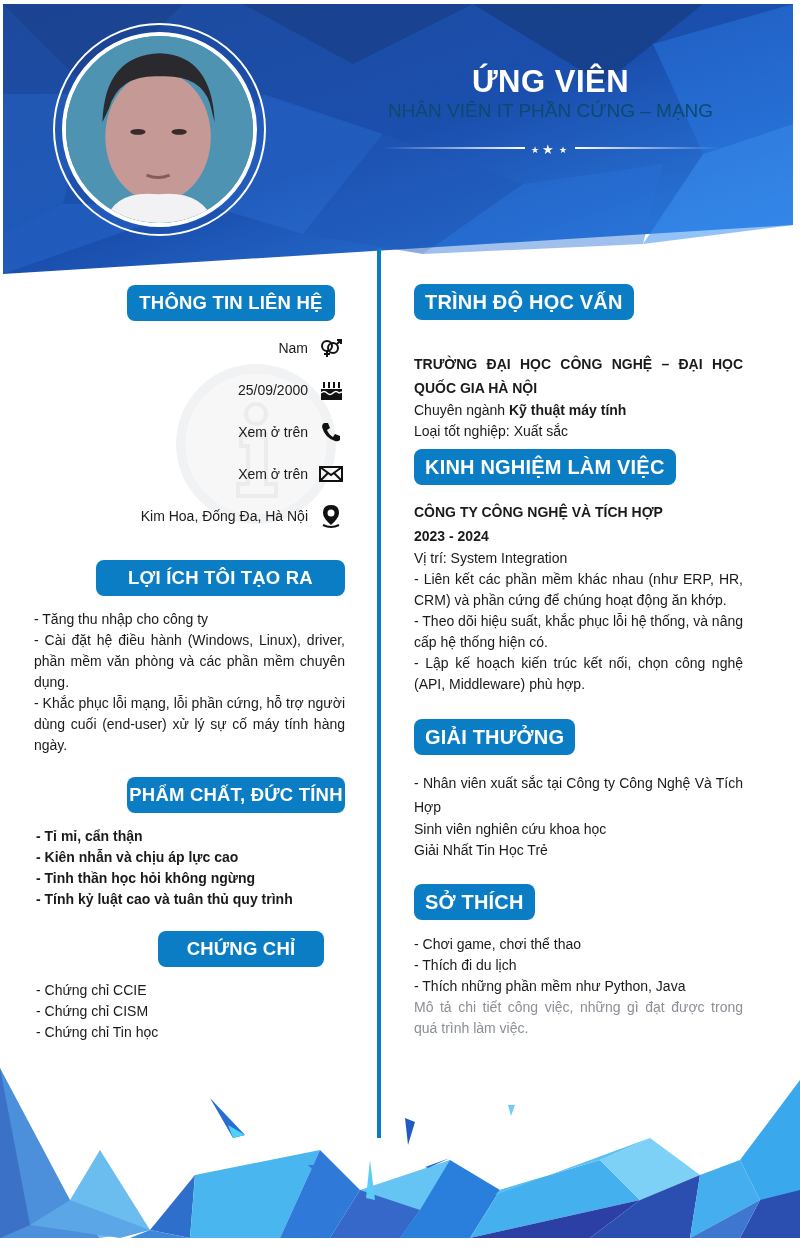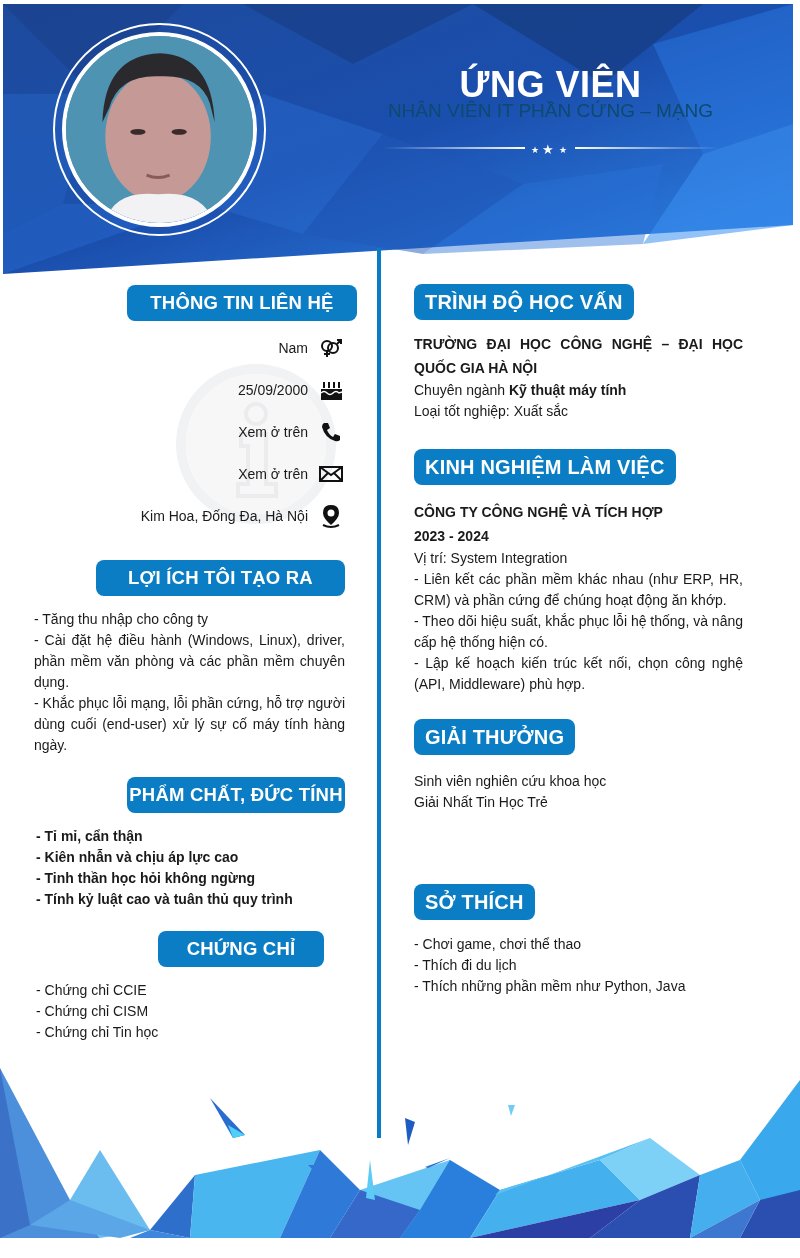--- a/index.html
+++ b/index.html
@@ -7,21 +7,21 @@
   body { position: relative; font-family: "Liberation Sans", "DejaVu Sans", sans-serif; color: #1a1a1a; }
 
   
   .header { position: absolute; left: 3px; top: 4px; width: 790px; height: 272px; overflow: hidden; }
   .header svg.bg { position: absolute; left: 0; top: 0; }
 
   .avatar-ring-outer { position: absolute; left: 53px; top: 23px; width: 213px; height: 213px; border-radius: 50%; border: 2px solid #ffffff; }
   .avatar-ring-inner { position: absolute; left: 62px; top: 32px; width: 195px; height: 195px; border-radius: 50%; border: 4px solid #ffffff; overflow: hidden; background: #4a8fb0; }
   .avatar-ring-inner svg { width: 100%; height: 100%; display: block; }
 
-  .name { position: absolute; left: 390px; top: 60px; width: 315px; text-align: center; color: #fff; font-size: 36px; font-weight: bold; letter-spacing: 0.5px; }
+  .name { position: absolute; left: 390px; top: 60px; width: 315px; text-align: center; color: #fff; font-size: 31px; font-weight: bold; letter-spacing: 0.5px; }
   .job-title { position: absolute; left: 380px; top: 96px; width: 335px; text-align: center; color: #0c4a6e; font-size: 19px; }
   .stars-line { position: absolute; left: 380px; top: 136px; width: 340px; height: 16px; }
 
   
   .divider { position: absolute; left: 377px; top: 248px; width: 4px; height: 890px; background: #0a7cc4; }
 
   
   .pill { position: absolute; height: 36px; background: #0a7dc4; color: #fff; font-weight: bold; font-size: 18.5px; border-radius: 8px; display: flex; align-items: center; justify-content: center; white-space: nowrap; letter-spacing: 0.2px; }
   .pill.rt { height: 36px; font-size: 20px; padding: 0 11px; justify-content: flex-start; }
 
@@ -93,21 +93,21 @@
     <path d="M38 90 Q40 20 98 18 Q152 20 155 90 L150 70 Q140 40 98 42 Q55 40 45 75 Z" fill="#2a2a2e"></path>
     <path d="M40 195 Q50 160 96 165 Q142 160 155 195 Z" fill="#f2f2f4"></path>
     <ellipse cx="75" cy="100" rx="8" ry="3" fill="#3a2a2a"></ellipse>
     <ellipse cx="118" cy="100" rx="8" ry="3" fill="#3a2a2a"></ellipse>
     <path d="M84 145 Q96 150 108 145" stroke="#8a5a5a" stroke-width="3" fill="none"></path>
   </svg>
 </div>
 
 <div class="divider"></div>
 
-<div class="pill" style="left:127px; top:285px; width:230px;">THÔNG TIN LIÊN HỆ</div>
+<div class="pill" style="left:127px; top:285px; width:208px;">THÔNG TIN LIÊN HỆ</div>
 
 <svg class="watermark" viewBox="0 0 170 170">
   <circle cx="80" cy="80" r="75" fill="none" stroke="#f1f2f4" stroke-width="10"></circle>
   <circle cx="80" cy="80" r="70" fill="#f7f7f8"></circle>
   <circle cx="80" cy="50" r="10" fill="none" stroke="#ececee" stroke-width="4"></circle>
   <path d="M65 70 H90 V120 H100 V132 H62 V120 H72 V82 H65 Z" fill="none" stroke="#ececee" stroke-width="4"></path>
 </svg>
 
 <div class="contact-row" style="top:335px;">
   <span>Nam</span>
@@ -174,47 +174,49 @@
 </div>
 
 <div class="pill" style="left:158px; top:931px; width:166px;">CHỨNG CHỈ</div>
 <div class="txt" style="left:36px; top:980px; width:311px;">
   <div>- Chứng chỉ CCIE</div>
   <div>- Chứng chỉ CISM</div>
   <div>- Chứng chỉ Tin học</div>
 </div>
 
 <div class="pill rt" style="left:414px; top:284px;">TRÌNH ĐỘ HỌC VẤN</div>
-<div class="txt" style="left:414px; top:332px; width:329px;">
+<div class="txt" style="left:414px; top:352px; width:329px;">
   <div class="b justify" style="line-height:24px; text-align-last:left;">TRƯỜNG ĐẠI HỌC CÔNG NGHỆ – ĐẠI HỌC QUỐC GIA HÀ NỘI</div>
   <div><span>Chuyên ngành </span><span class="b">Kỹ thuật máy tính</span></div>
   <div>Loại tốt nghiệp: Xuất sắc</div>
 </div>
 
 <div class="pill rt" style="left:414px; top:449px;">KINH NGHIỆM LÀM VIỆC</div>
 <div class="txt" style="left:414px; top:500px; width:329px;">
   <div class="b" style="line-height:24px;">CÔNG TY CÔNG NGHỆ VÀ TÍCH HỢP</div>
   <div class="b" style="line-height:24px;">2023 - 2024</div>
   <div>Vị trí: System Integration</div>
   <div class="justify">- Liên kết các phần mềm khác nhau (như ERP, HR, CRM) và phần cứng để chúng hoạt động ăn khớp.</div>
   <div class="justify">- Theo dõi hiệu suất, khắc phục lỗi hệ thống, và nâng cấp hệ thống hiện có.</div>
   <div class="justify">- Lập kế hoạch kiến trúc kết nối, chọn công nghệ (API, Middleware) phù hợp.</div>
 </div>
 
 <div class="pill rt" style="left:414px; top:719px;">GIẢI THƯỞNG</div>
 <div class="txt" style="left:414px; top:771px; width:329px;">
+  <div class="justify" style="line-height:24px;">- Nhân viên xuất sắc tại Công ty Công Nghệ Và Tích Hợp</div>
   <div>Sinh viên nghiên cứu khoa học</div>
   <div>Giải Nhất Tin Học Trẻ</div>
 </div>
 
 <div class="pill rt" style="left:414px; top:884px;">SỞ THÍCH</div>
 <div class="txt" style="left:414px; top:934px; width:329px;">
   <div>- Chơi game, chơi thể thao</div>
   <div>- Thích đi du lịch</div>
   <div>- Thích những phần mềm như Python, Java</div>
+  <div class="grey justify"> Mô tả chi tiết công việc, những gì đạt được trong quá trình làm việc.</div>
 </div>
 
 <svg class="footer-art" viewBox="0 0 800 188">
   <polygon points="0,18 70,150 100,188 0,188" fill="#4c8fdb"></polygon>
   <polygon points="0,18 30,175 0,188" fill="#3b72c7"></polygon>
   <polygon points="70,150 100,100 150,180 100,188" fill="#6bbdf0"></polygon>
   <polygon points="30,175 70,150 150,180 120,188" fill="#5aa6e6"></polygon>
   <polygon points="150,180 195,125 190,188" fill="#2f6fcc"></polygon>
   <polygon points="150,180 190,188 130,188" fill="#3d88dc"></polygon>
   <polygon points="190,188 195,125 320,100 280,188" fill="#4ab6ef"></polygon>

